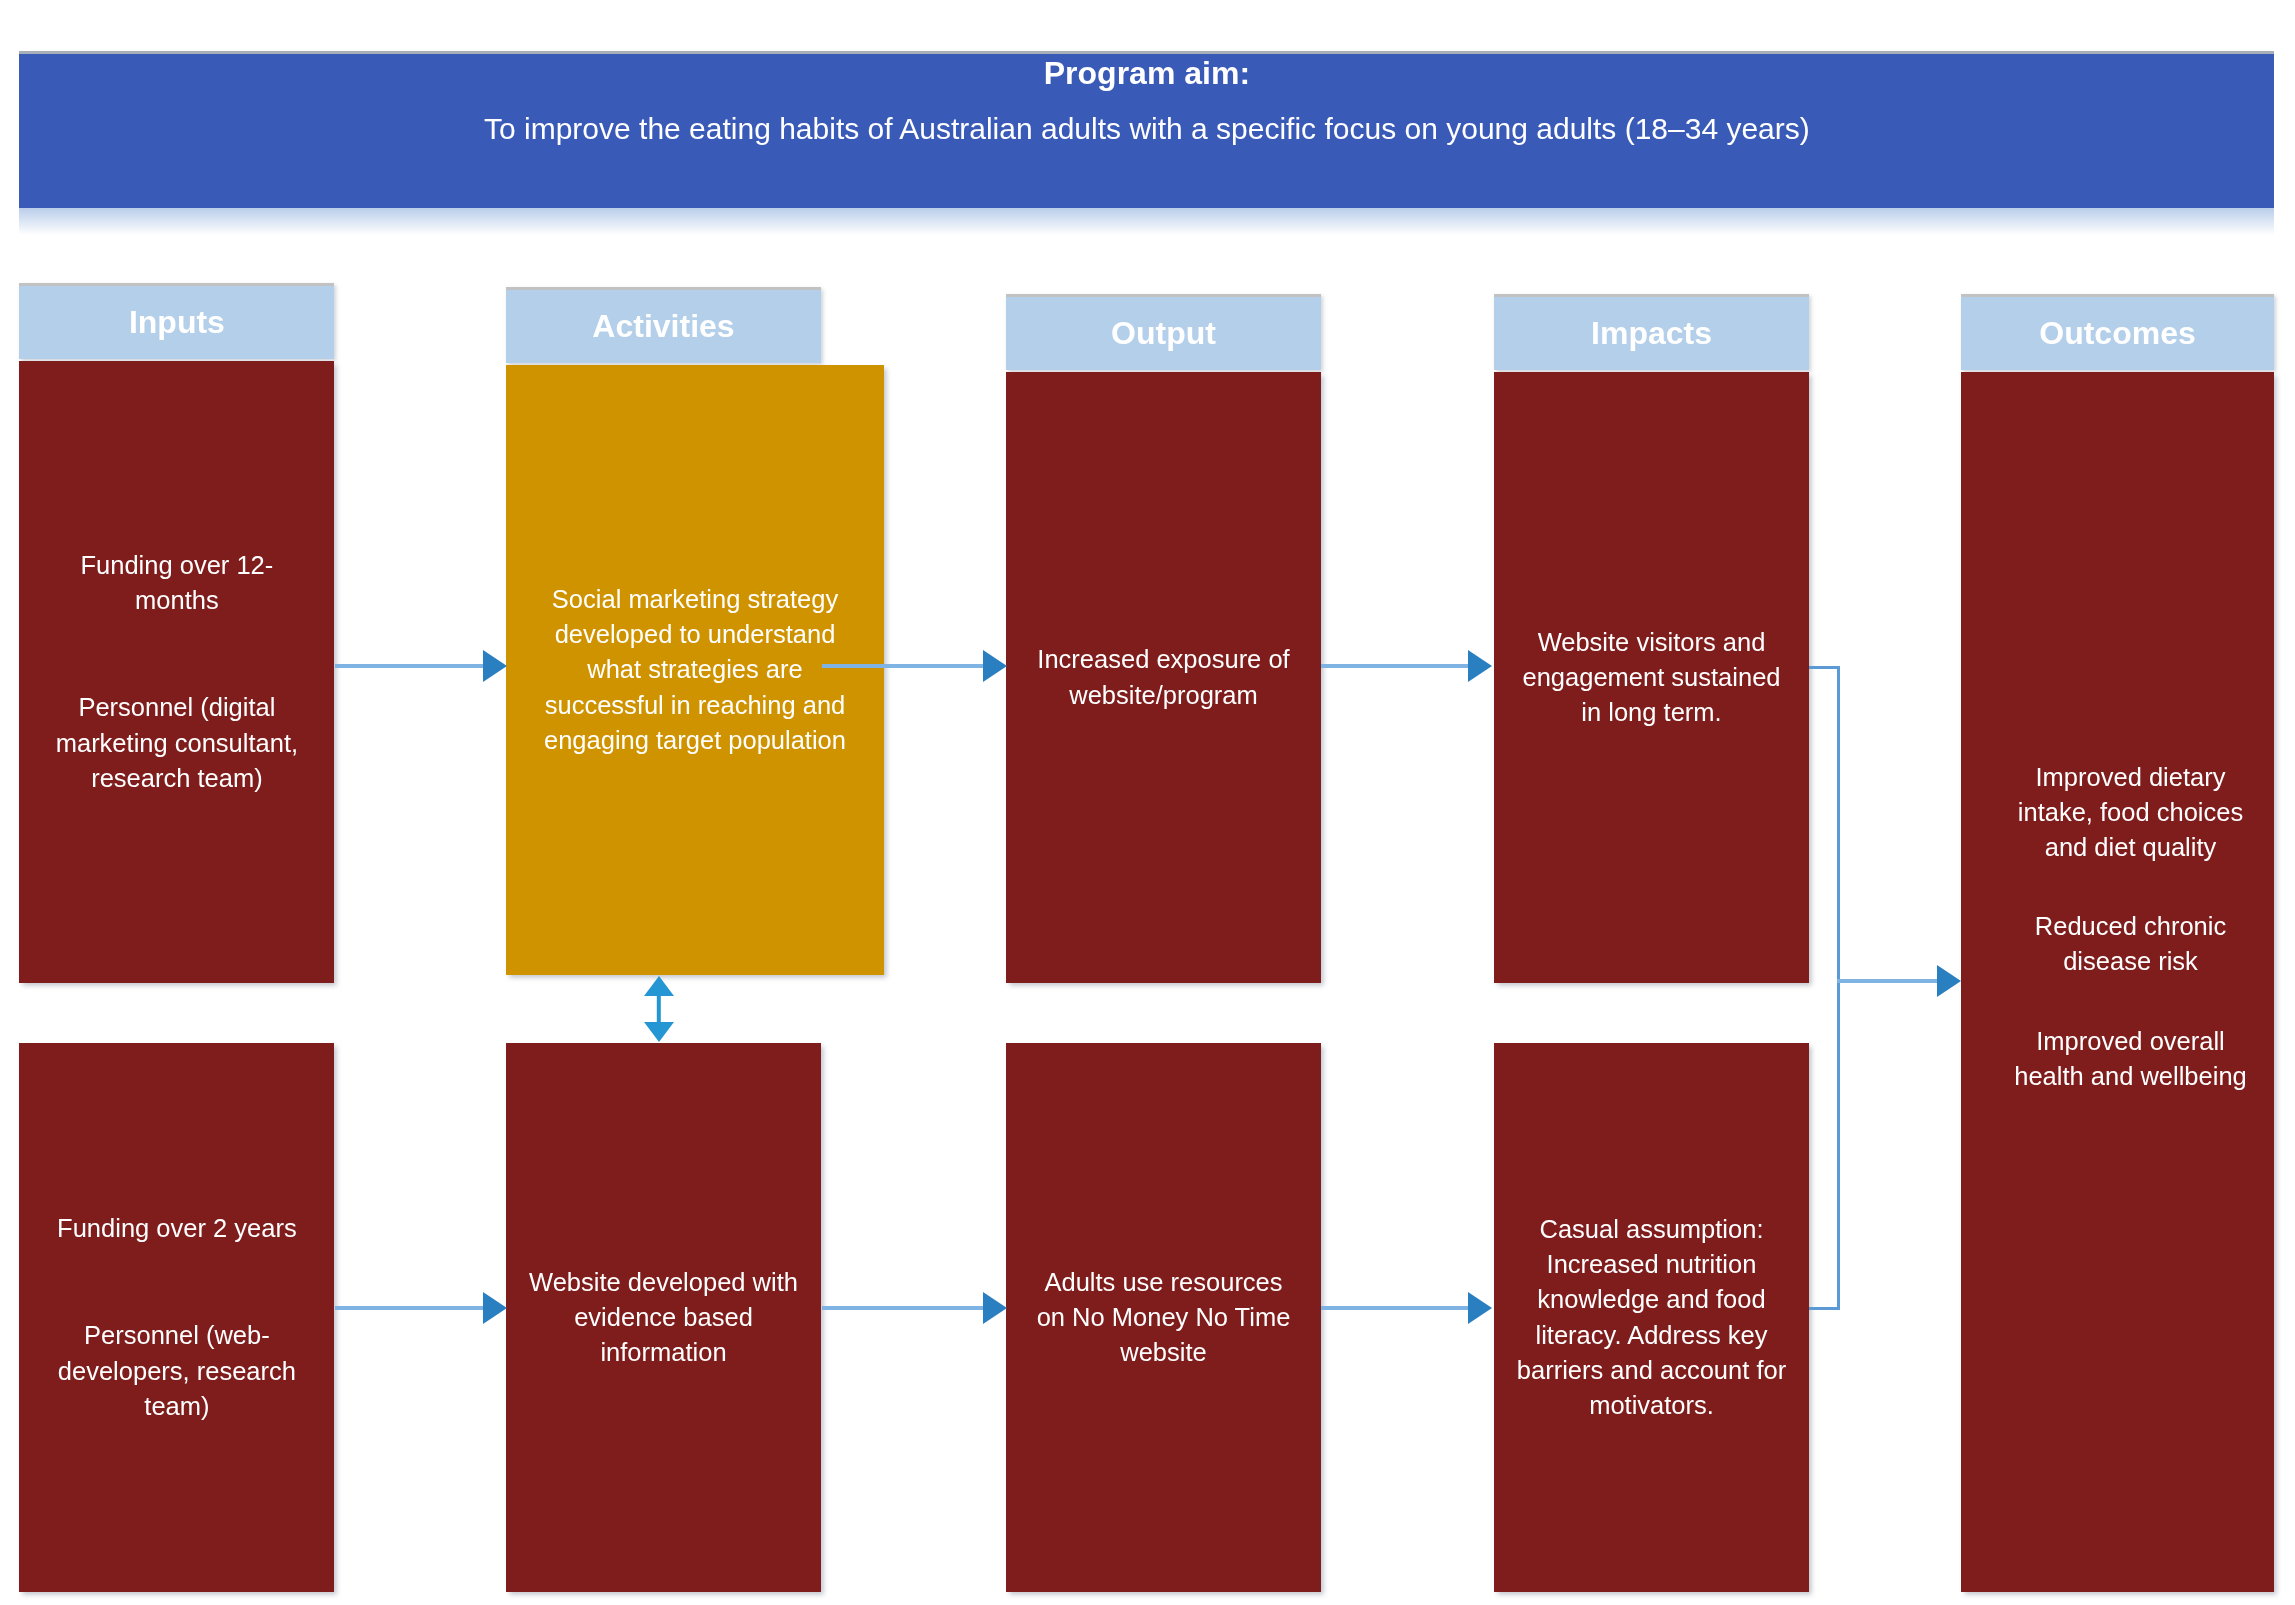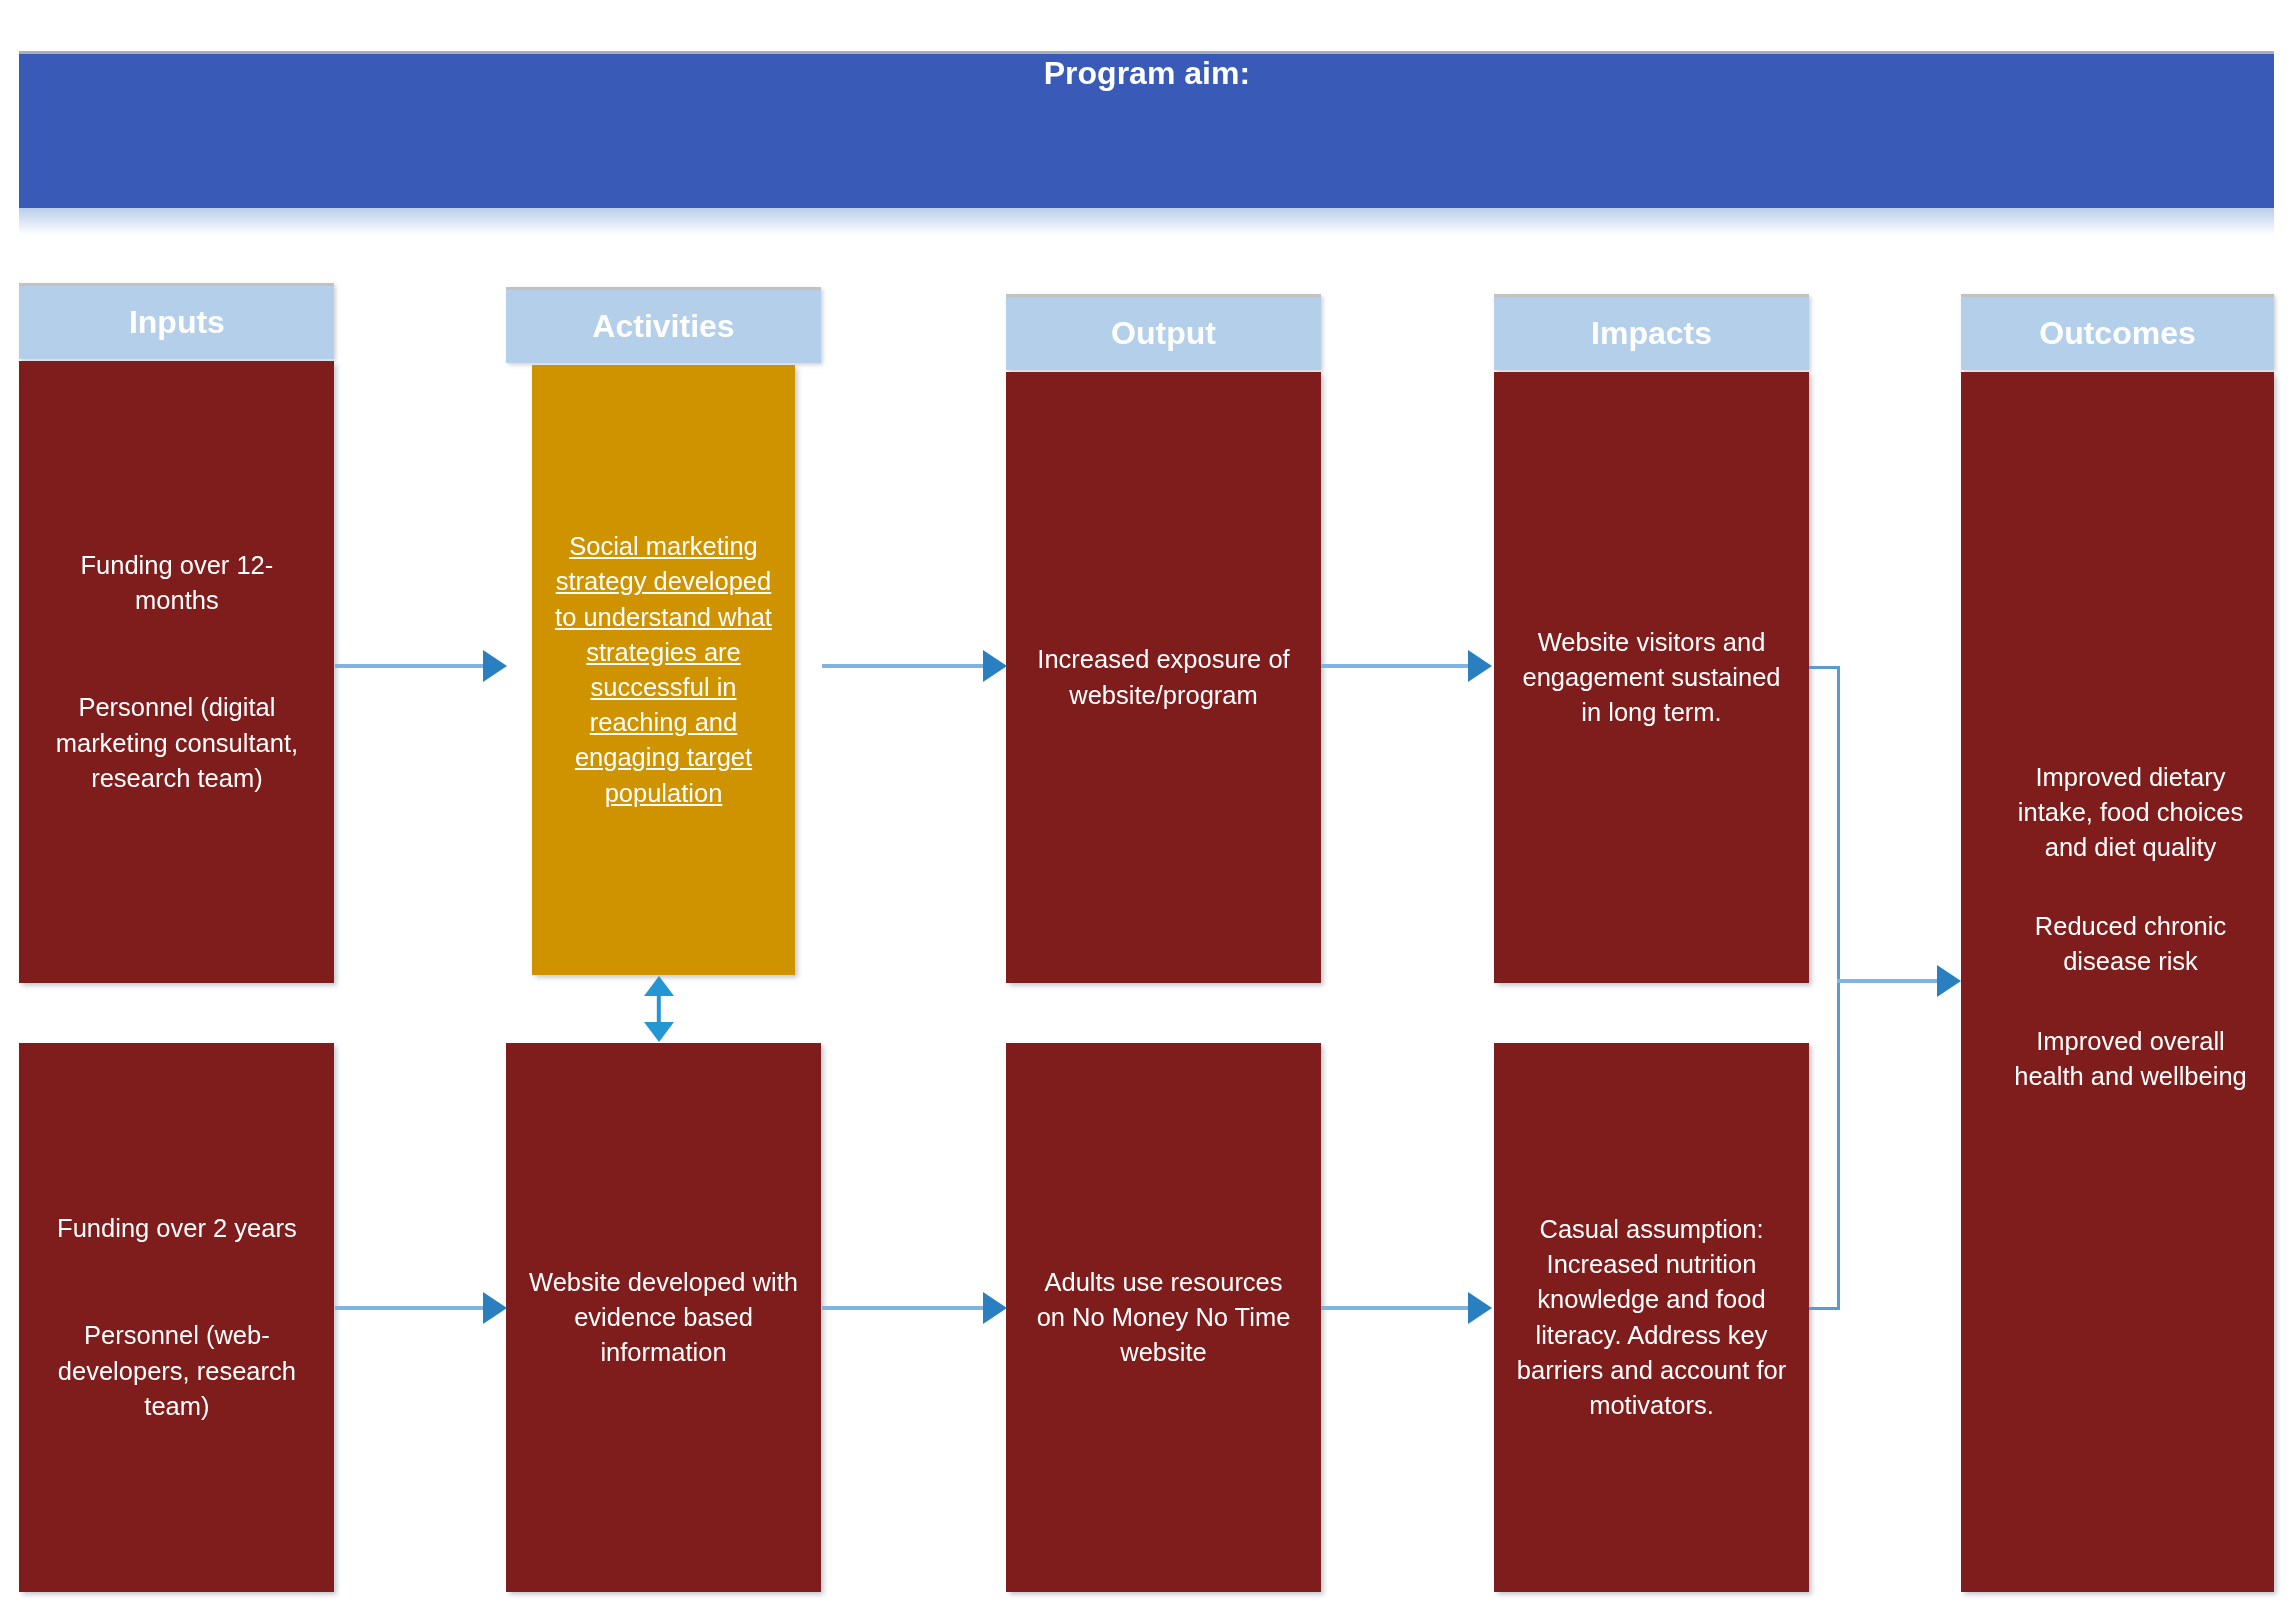--- a/index.html
+++ b/index.html
@@ -53,36 +53,37 @@
   
   .conn{position:absolute;background:#5B9BD5;}
 </style>
 </head>
 <body>
 
 <div id="page">
 
   <div class="banner">
     <div class="banner-title">Program aim:</div>
+    <div class="banner-subtitle">To improve the eating habits of Australian adults with a specific focus on young adults (18–34 years)</div>
   </div>
 
   <div class="col-header" style="left:19.4px;top:283px;width:315px;">Inputs</div>
   <div class="col-header" style="left:506px;top:287px;width:315px;">Activities</div>
   <div class="col-header" style="left:1006px;top:294px;width:315px;">Output</div>
   <div class="col-header" style="left:1494px;top:294px;width:315px;">Impacts</div>
   <div class="col-header" style="left:1961px;top:294px;width:313px;">Outcomes</div>
 
   <div class="box" style="left:19.4px;top:361px;width:315px;height:622px;">
     <div class="box-content gap-xl">
       <p>Funding over 12-months</p>
       <p>Personnel (digital marketing consultant, research team)</p>
     </div>
   </div>
 
-  <div class="box orange" style="left:532px;top:365px;width:263px;height:610px;text-decoration:underline;">
+  <div class="box orange" style="left:506px;top:365px;width:378px;height:610px;">
     <div class="box-content">
       <p>Social marketing strategy developed to understand what strategies are successful in reaching and engaging target population</p>
     </div>
   </div>
 
   <div class="box" style="left:1006px;top:372px;width:315px;height:611px;">
     <div class="box-content">
       <p>Increased exposure of website/program</p>
     </div>
   </div>

